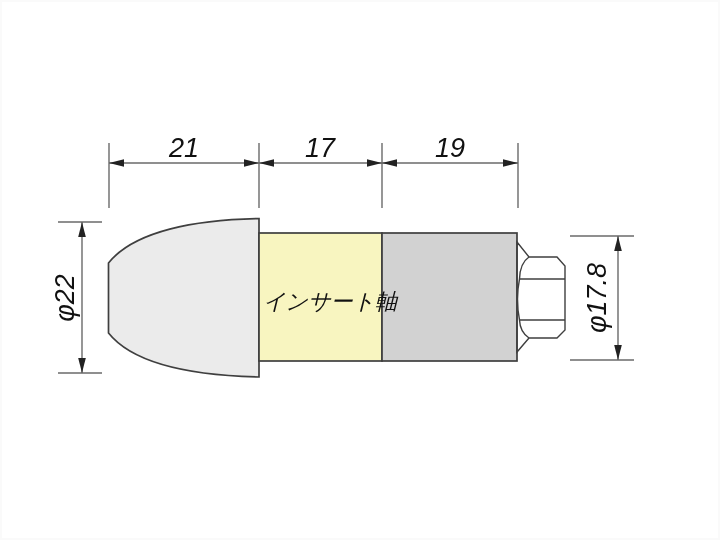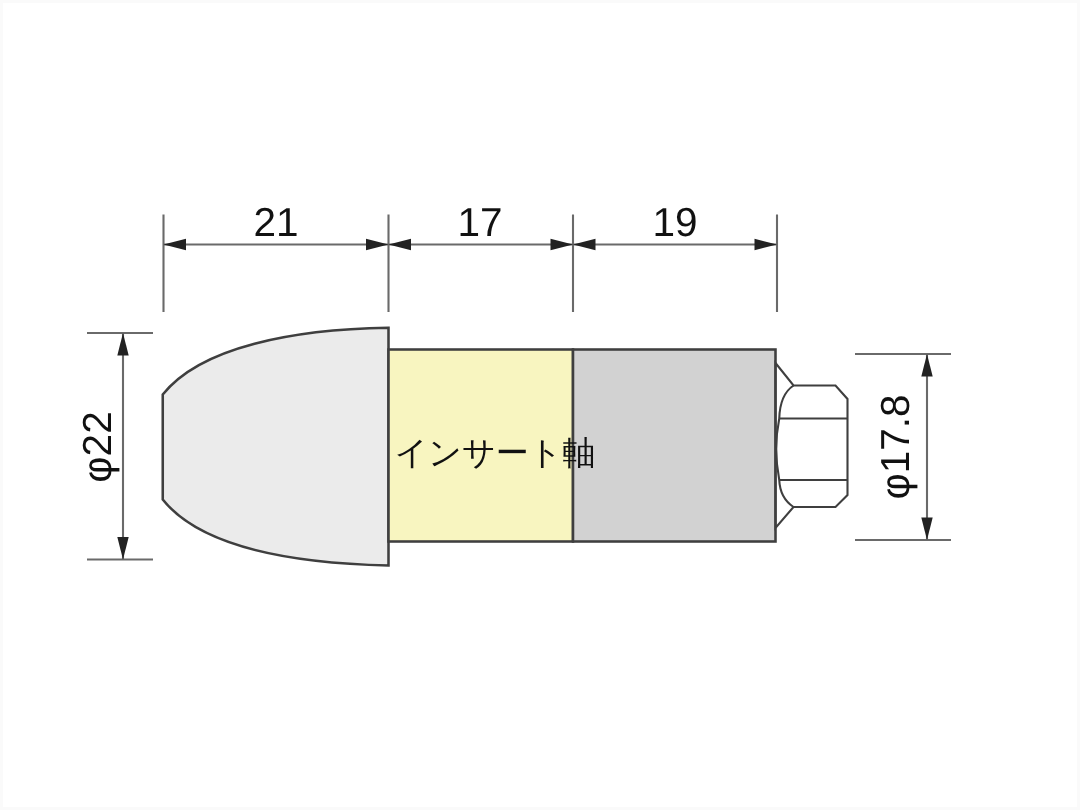--- a/index.html
+++ b/index.html
@@ -1,17 +1,17 @@
 <!DOCTYPE html>
 <html style="--background: #ffffff; --cap-fill: #ebebeb; --shaft-fill: #f8f5c0; --body-fill: #d2d2d2; --nut-fill: #ffffff; --outline: #3f3f3f; --dim-line: #6a6a6a; --arrow: #222222; --text: #111111;"><head>
 <meta charset="utf-8">
 <style>
   html,body{margin:0;padding:0;background:#fff;width:720px;height:540px;overflow:hidden;}
   .page{width:720px;height:540px;background:var(--background,#fff);position:relative;
-        box-shadow:inset 0 0 0 2px #fafafa;}
+        box-shadow:inset 0 0 0 2px #fafafa;font-style:italic;}
   svg{display:block;}
   .witness{stroke:var(--dim-line);stroke-width:1.4;fill:none;}
   .dimline{stroke:var(--dim-line);stroke-width:1.4;fill:none;}
   .arrow{fill:var(--arrow);stroke:none;}
   .outline{stroke:var(--outline);stroke-width:1.7;}
   .cap{fill:var(--cap-fill);}
   .shaft{fill:var(--shaft-fill);}
   .body-sec{fill:var(--body-fill);}
   .nut{fill:var(--nut-fill);}
   .thin{stroke:var(--outline);stroke-width:1.4;fill:none;}

